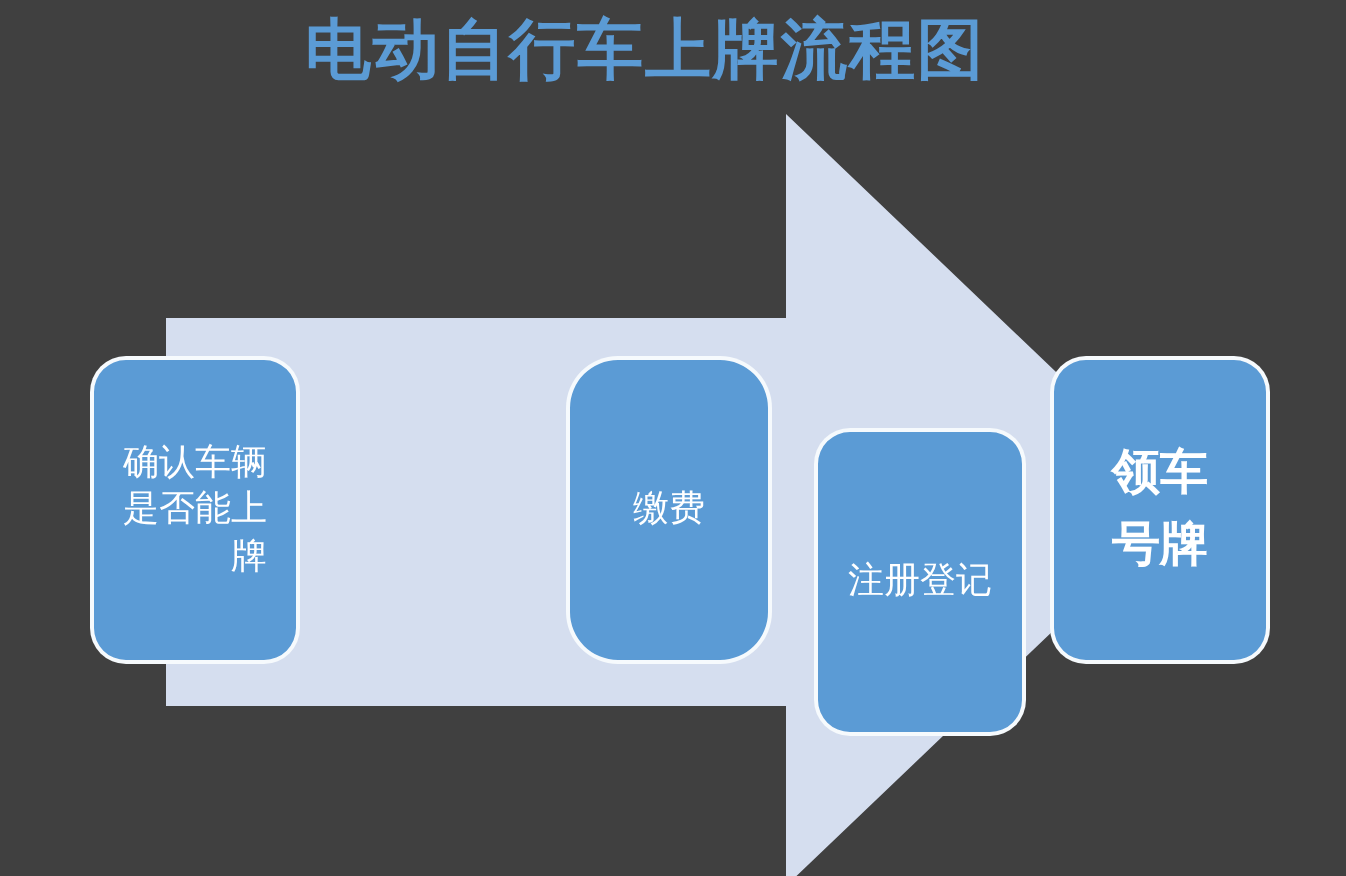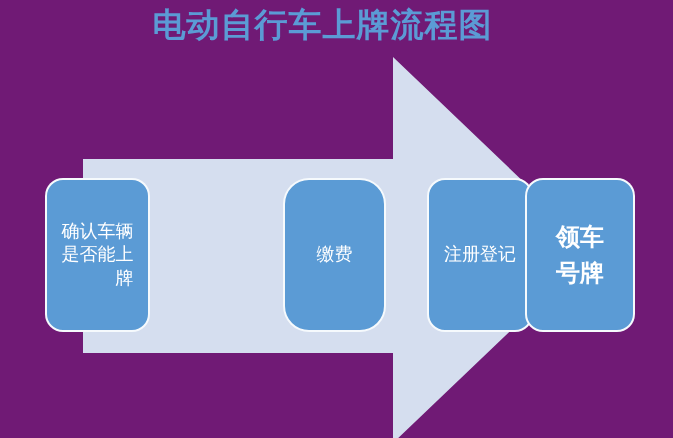--- a/index.html
+++ b/index.html
@@ -5,21 +5,21 @@
   html, body {
     margin: 0;
     padding: 0;
     background: #ffffff;
     font-family: "Liberation Sans", "DejaVu Sans", sans-serif;
   }
   .slide {
     position: relative;
     width: 673px;
     height: 438px;
-    background: #701a75;
+    background: #404040;
     overflow: hidden;
   }
   .diagram-title {
     position: absolute;
     top: 3px;
     left: 0;
     width: 645px;
     text-align: center;
     font-size: 33px;
     font-weight: bold;
@@ -59,21 +59,21 @@
     line-height: 1.3;
   }
   .step-label {
     white-space: pre-line;
     display: block;
     padding: 2px;
   }
   .step-1 { left: 45px;  width: 105px; text-align: right; }
   .step-2 { left: 162px; width: 108px; }
   .step-3 { left: 283px; width: 103px; border-radius: 26px; }
-  .step-4 { left: 427px; width: 106px; }
+  .step-4 { left: 407px; width: 106px; margin-top: 36px; }
   .step-5 { left: 525px; width: 110px; }
   .step-large {
     font-size: 24px;
     font-weight: bold;
     line-height: 1.5;
   }
 </style>
 </head>
 <body>
 

